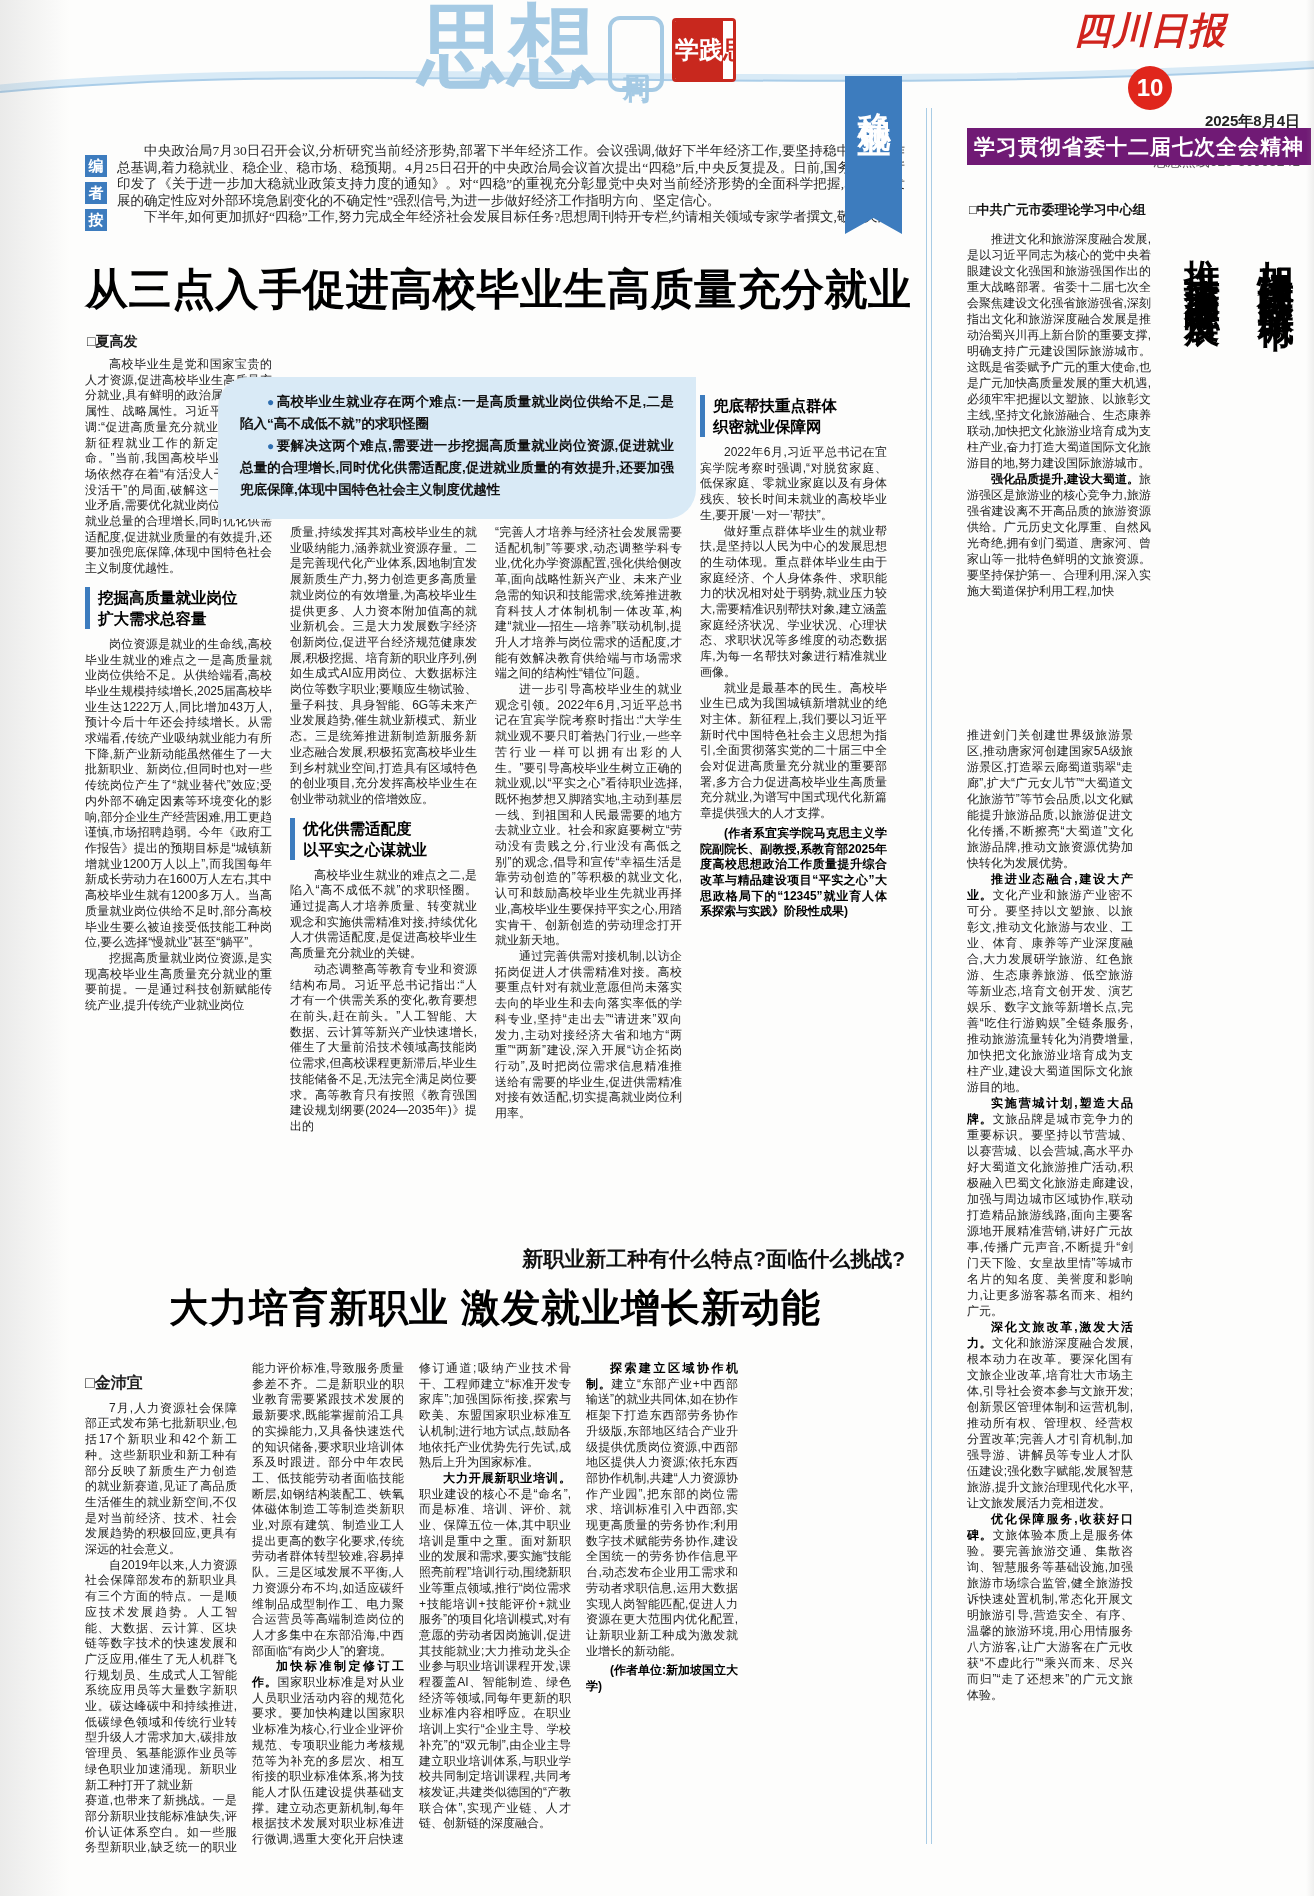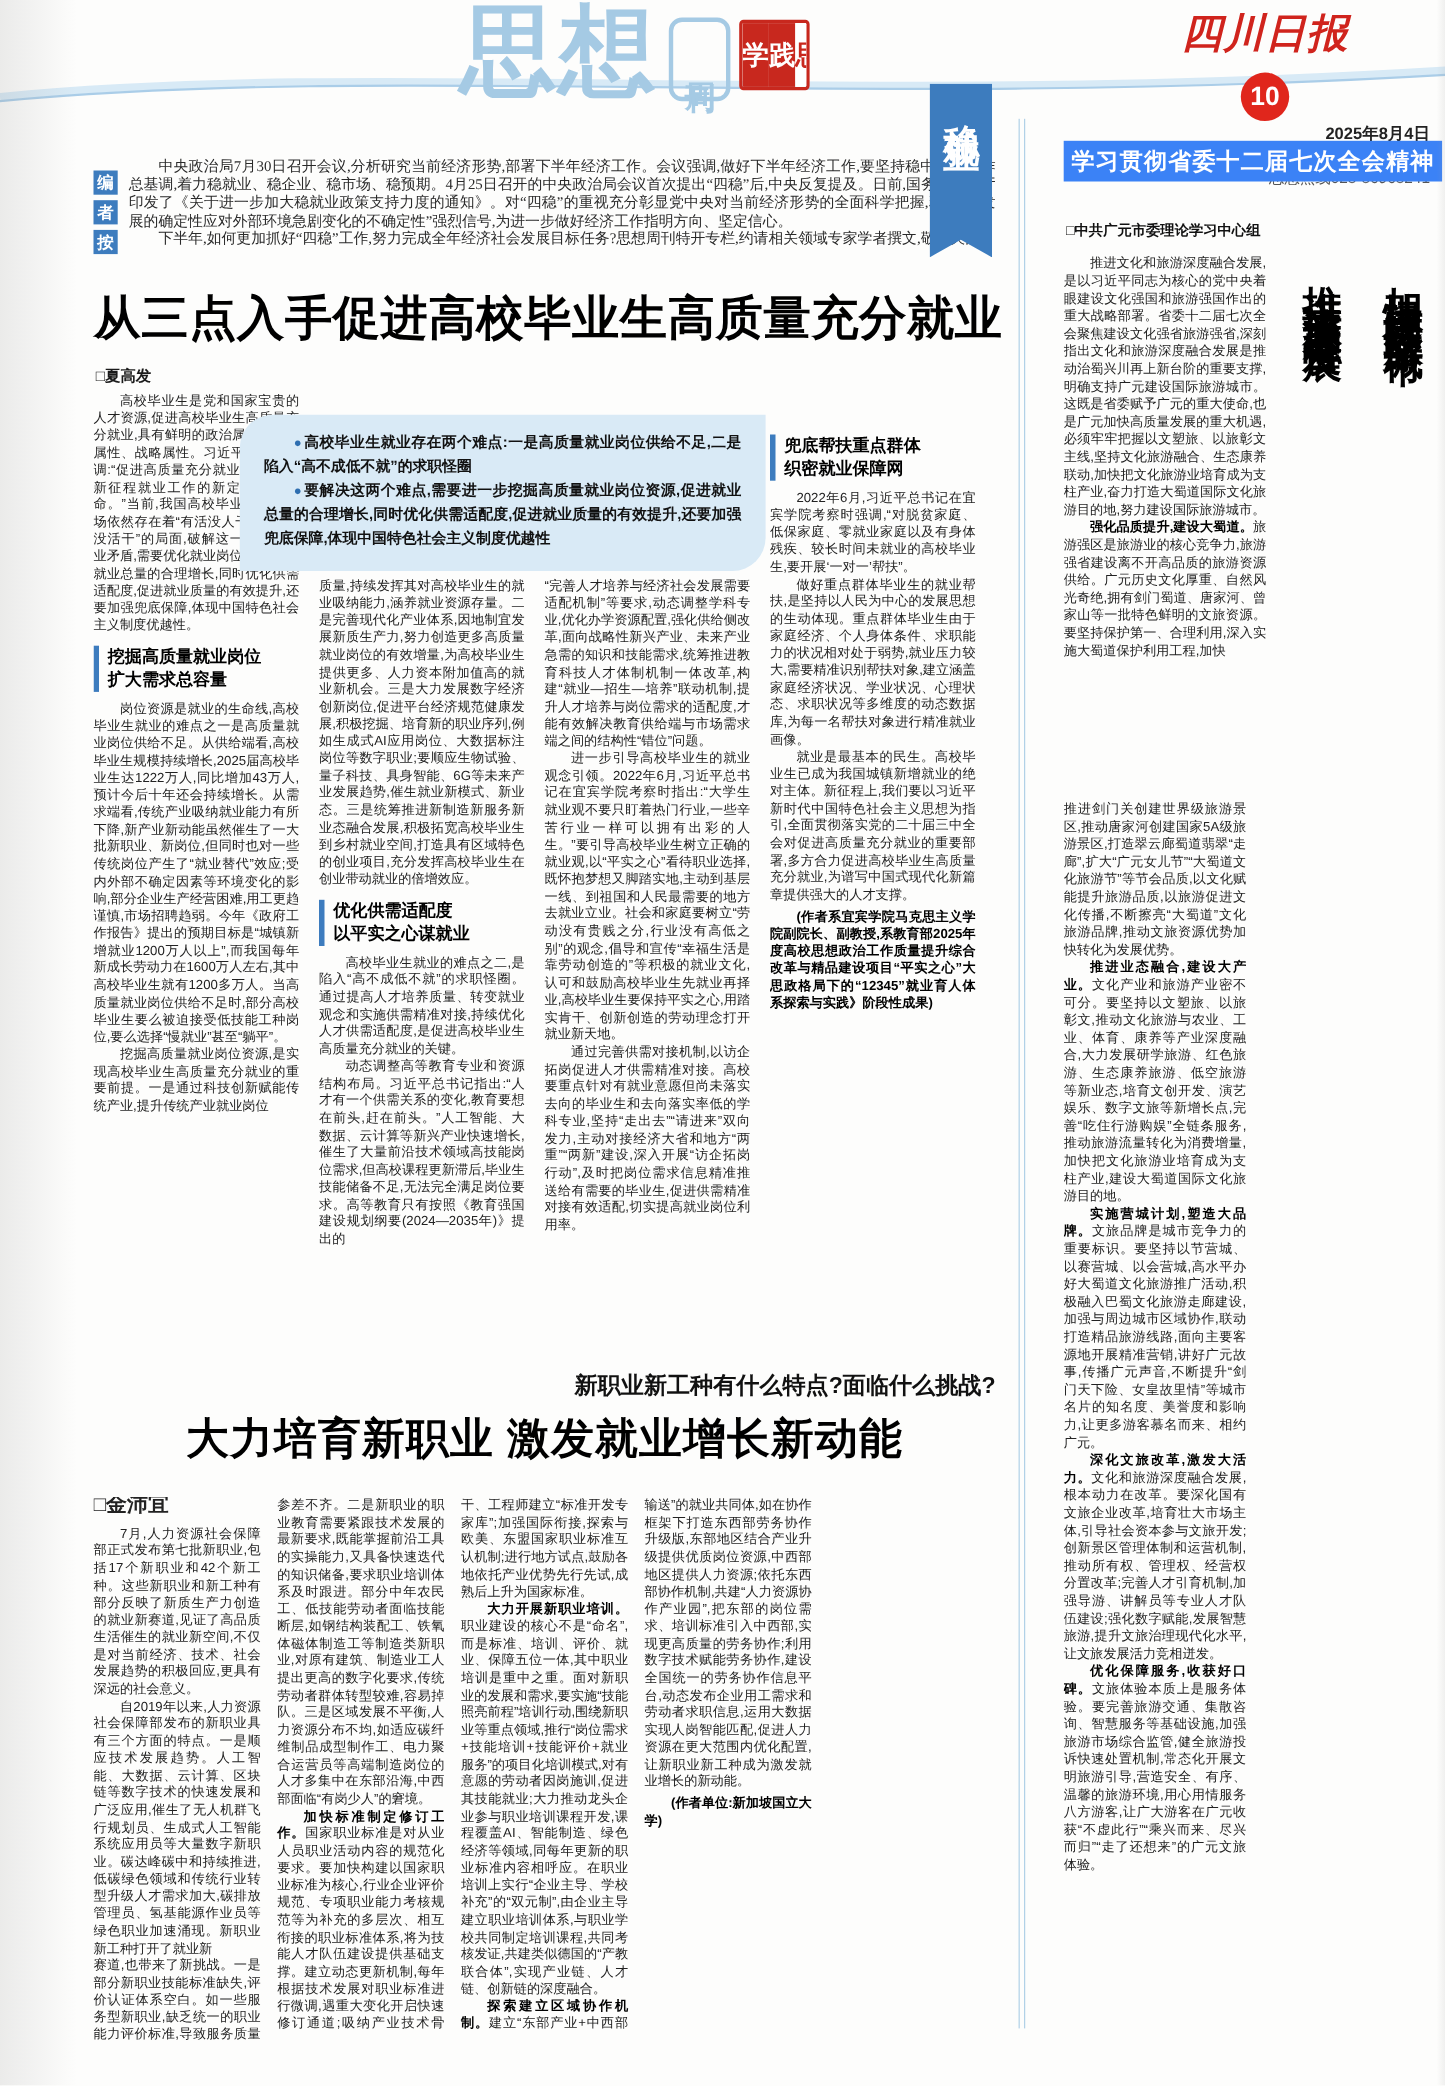--- a/index.html
+++ b/index.html
@@ -73,25 +73,25 @@
   .hl-box .bullet { font-size:13.5px; line-height:22px; font-weight:700; color:#111; text-align:justify; text-indent:2em; }
   .hl-box .dot { color:#2e6eb0; font-size:12px; margin-right:2px; }
 
   
   .b2 { position:absolute; left:0; top:1150px; width:820px; height:610px; }
   .b2-kicker { text-align:right; font-size:21px; font-weight:600; color:#111; }
   .b2-head { text-align:center; font-size:39px; font-weight:900; color:#000; margin-top:8px; letter-spacing:1px; white-space:nowrap;}
   .b2-body { margin-top:26px; height:500px; overflow:hidden;
              column-count:5; column-gap:15px; column-fill:auto;
              font-size:12px; line-height:15.7px; text-align:justify; color:#222; }
-  .b2-byline { font-weight:700; font-size:19px; margin-bottom:10px; }
+  .b2-byline { font-weight:700; font-size:16px; margin-bottom:10px;margin-top:14px; }
 
   
   .right { position:absolute; left:965px; top:95px; width:349px; height:1800px; }
-  .banner { position:absolute; left:2px; top:33px; width:344px; height:37px; background:#3b82f6; color:#fff;
+  .banner { position:absolute; left:2px; top:33px; width:344px; height:37px; background:#701a75; color:#fff;
             display:flex; align-items:center; justify-content:center; font-size:21px; font-weight:900; letter-spacing:1px; }
   .r-byline { position:absolute; left:4px; top:106px; font-size:13px; font-weight:700; color:#111; }
   .r-top { position:absolute; left:2px; top:136px; width:346px; height:482px; display:flex; }
   .r-textA { width:184px; height:482px; overflow:hidden; font-size:12px; line-height:16px; text-align:justify; color:#222; }
   .vhead { flex:1; display:flex; justify-content:flex-end; }
   .vhead .vl { writing-mode:vertical-rl; text-orientation:upright; font-size:36px; font-weight:900; color:#000;
                letter-spacing:6px; line-height:74px; }
   .r-bottom { position:absolute; left:2px; top:632px; width:346px; height:1116px; overflow:hidden;
               column-count:2; column-gap:14px; column-fill:auto;
               font-size:12px; line-height:16px; text-align:justify; color:#222; }

